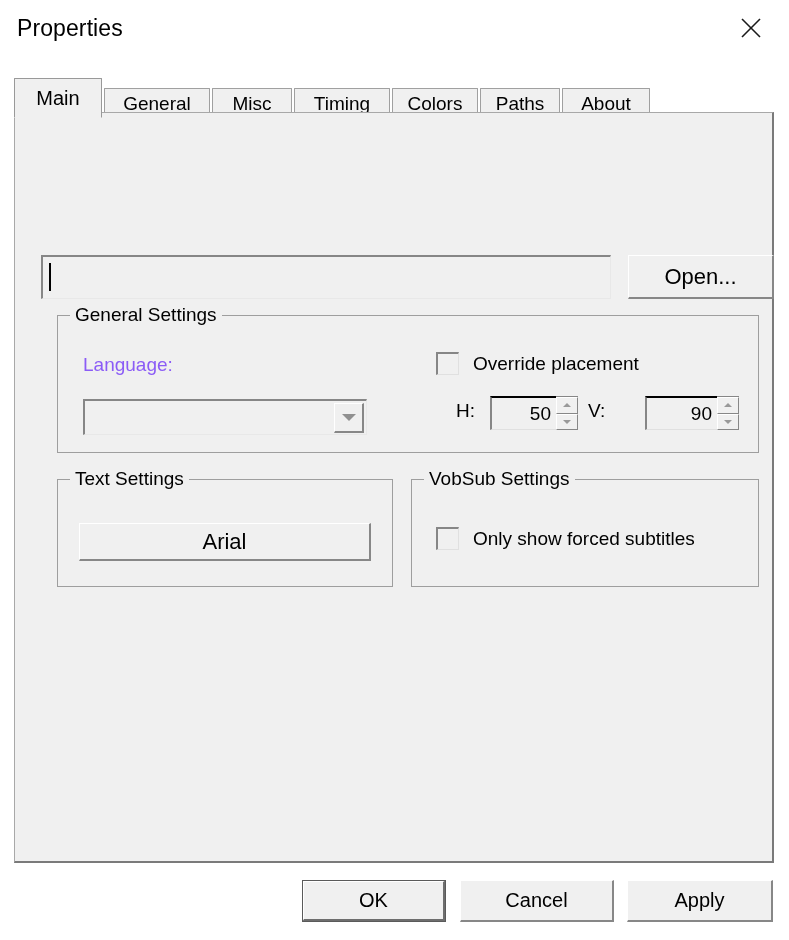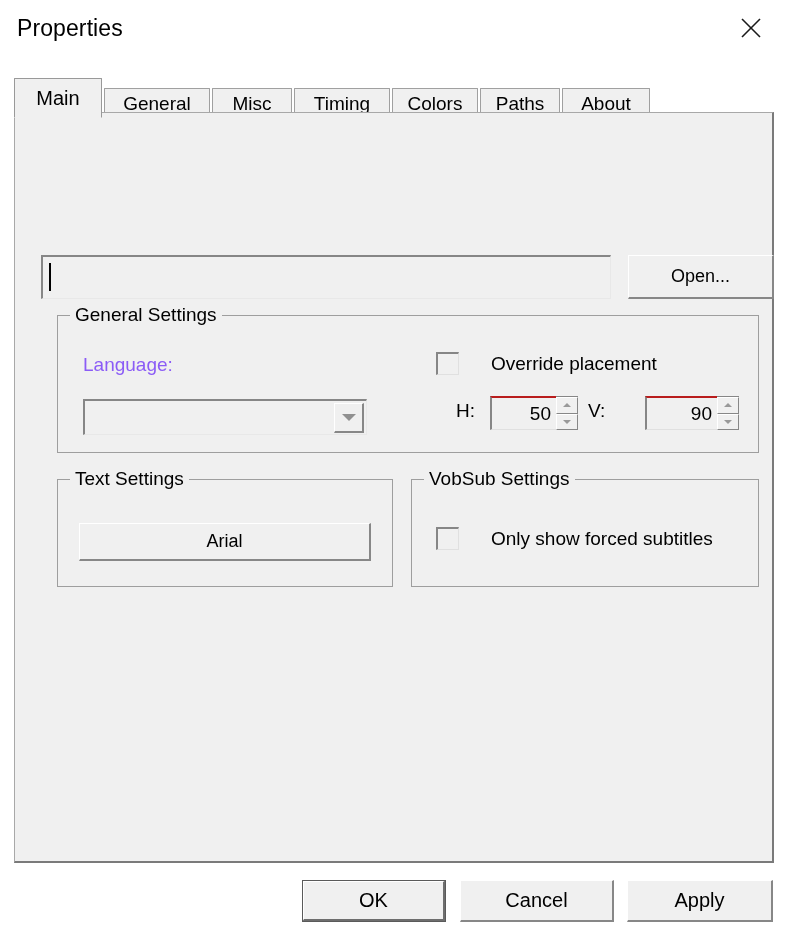--- a/index.html
+++ b/index.html
@@ -100,21 +100,21 @@
   .raised {
     background: #f0f0f0;
     border-top: 1px solid #ffffff;
     border-left: 1px solid #ffffff;
     border-right: 2px solid #878787;
     border-bottom: 2px solid #878787;
     box-sizing: border-box;
     display: flex;
     align-items: center;
     justify-content: center;
-    font-size: 18px;
+    font-size: 22px;
     color: #000000;
     cursor: default;
     white-space: nowrap;
   }
 
   
   .file-input {
     position: absolute;
     left: 26px; top: 142px;
     width: 570px; height: 44px;
@@ -196,21 +196,21 @@
     width: 23px; height: 23px;
     background: #f0f0f0;
     border-top: 2px solid #868686;
     border-left: 2px solid #868686;
     border-right: 1px solid #e0e0e0;
     border-bottom: 1px solid #e0e0e0;
     box-sizing: border-box;
     flex: 0 0 auto;
   }
   .checkbox-label {
-    margin-left: 32px;
+    margin-left: 14px;
     font-size: 19px;
     color: #000000;
   }
   #cb-override { left: 421px; top: 239px; }
   #cb-forced   { left: 421px; top: 414px; }
 
   
   .spin-label {
     position: absolute;
     font-size: 19px;
@@ -224,21 +224,21 @@
     height: 34px;
     display: flex;
     align-items: stretch;
   }
   #spin-h { left: 475px; top: 283px; width: 88px; }
   #spin-v { left: 613px; top: 283px; width: 94px; padding-left: 17px; }
 
   .spin-field {
     flex: 1 1 auto;
     background: #f0f0f0;
-    border-top: 2px solid #b91c1c;
+    border-top: 2px solid #000000;
     border-left: 2px solid #868686;
     border-right: none;
     border-bottom: 1px solid #e0e0e0;
     box-sizing: border-box;
     display: flex;
     align-items: center;
     justify-content: flex-end;
     padding-right: 5px;
     font-size: 19px;
     color: #000000;

